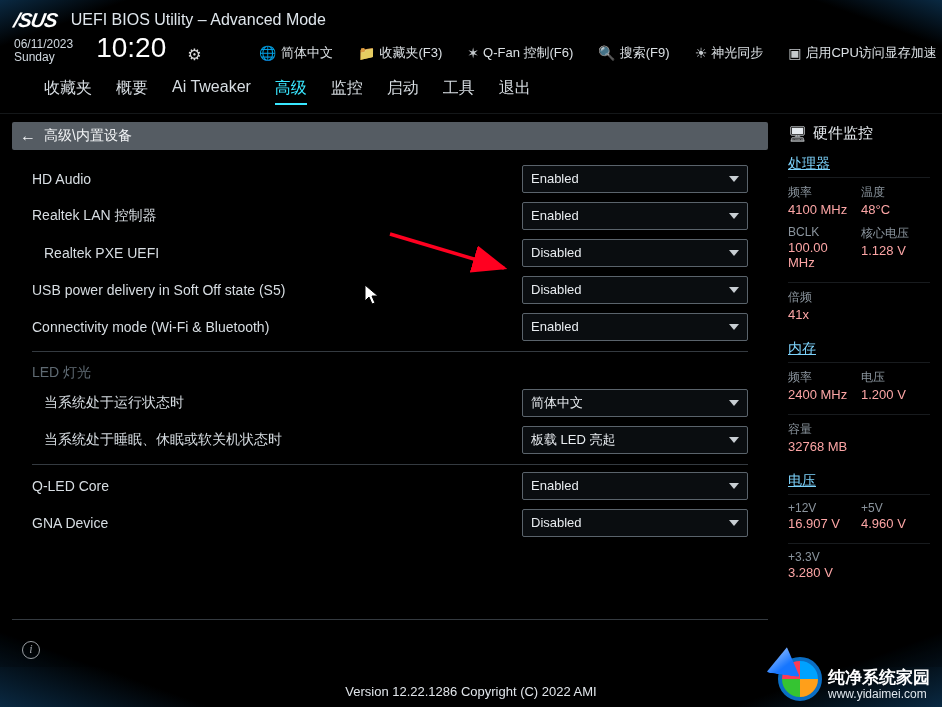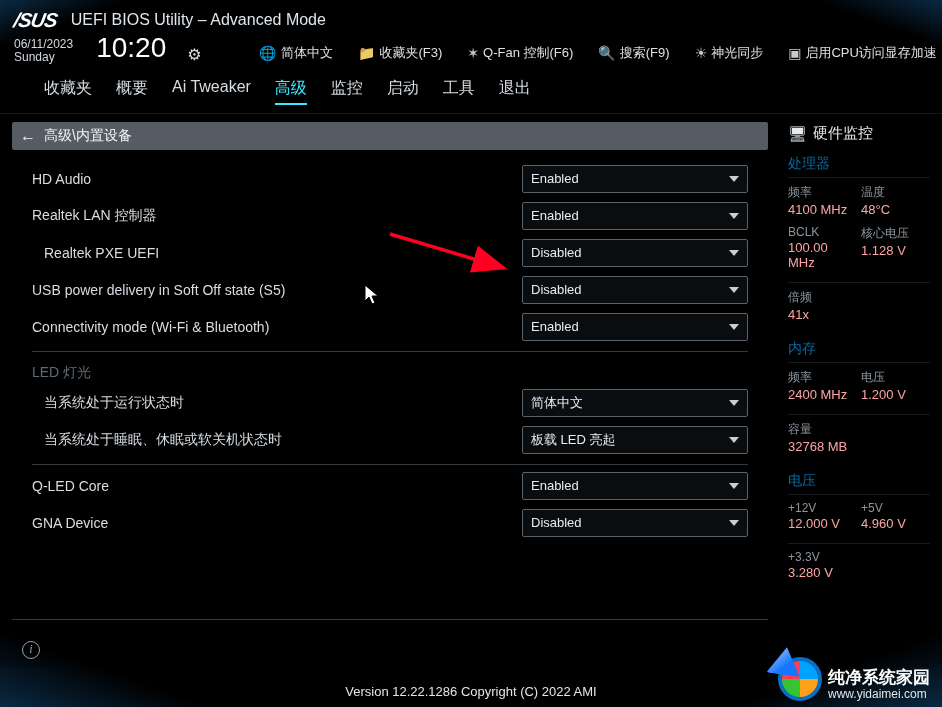--- a/index.html
+++ b/index.html
@@ -102,21 +102,21 @@
     display:flex; align-items:center; padding-left:10px;
   }
   .info-ic {
     width:18px;height:18px;border:1.5px solid #c0c6cc;border-radius:50%;
     display:flex;align-items:center;justify-content:center;
     font-family:Georgia,serif;font-style:italic;font-size:12px;color:#c0c6cc;
   }
 
   
   .sb-title { display:flex; align-items:center; gap:6px; color:#e6ebef; font-size:15px; margin-bottom:10px; }
-  .sb-sec { color:#0369a1; font-size:14px; margin:12px 0 6px 0; border-bottom:1px solid rgba(80,90,100,0.3); padding-bottom:4px; }
+  .sb-sec { color:#7dd3fc; font-size:14px; margin:12px 0 6px 0; border-bottom:1px solid rgba(80,90,100,0.3); padding-bottom:4px;text-decoration:underline; }
   .sb-grid { display:grid; grid-template-columns: 1fr 1fr; row-gap:2px; column-gap:4px; }
   .sb-lbl { color:#8a949d; font-size:12px; }
   .sb-val { color:#fca5a5; font-size:13px; }
   .sb-grid .pair { display:flex; flex-direction:column; gap:1px; margin-bottom:6px; }
   .sb-hr { height:1px; background:rgba(80,90,100,0.3); margin:4px 0; grid-column:1/-1; }
 
   
   .footer-strip {
     position:absolute; bottom:40px; left:0; right:0;
     height:36px; z-index:1;
@@ -350,21 +350,21 @@
       <div class="pair" style="grid-column:1/-1">
           <span class="sb-lbl">容量</span>
           <span class="sb-val">32768 MB</span>
         </div>
     </div>
 
     <div class="sb-sec">电压</div>
     <div class="sb-grid">
       <div class="pair">
           <span class="sb-lbl">+12V</span>
-          <span class="sb-val">12.000 V</span>
+          <span class="sb-val">16.907 V</span>
         </div>
       <div class="pair">
           <span class="sb-lbl">+5V</span>
           <span class="sb-val">4.960 V</span>
         </div>
       <div class="sb-hr"></div>
       <div class="pair">
           <span class="sb-lbl">+3.3V</span>
           <span class="sb-val">3.280 V</span>
         </div>

